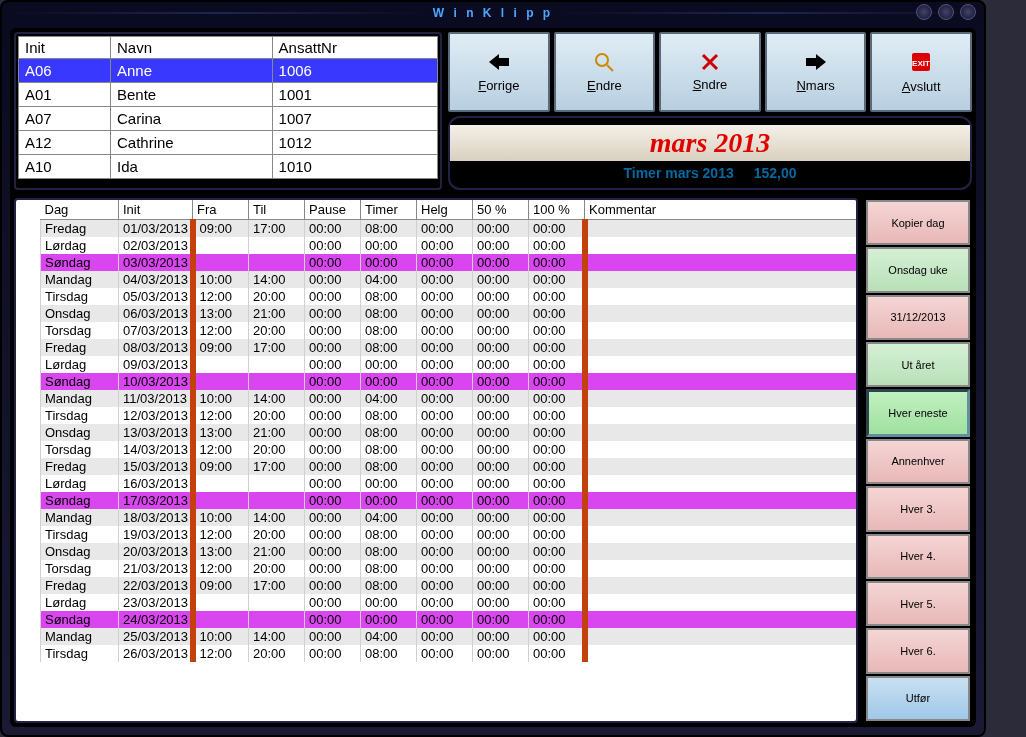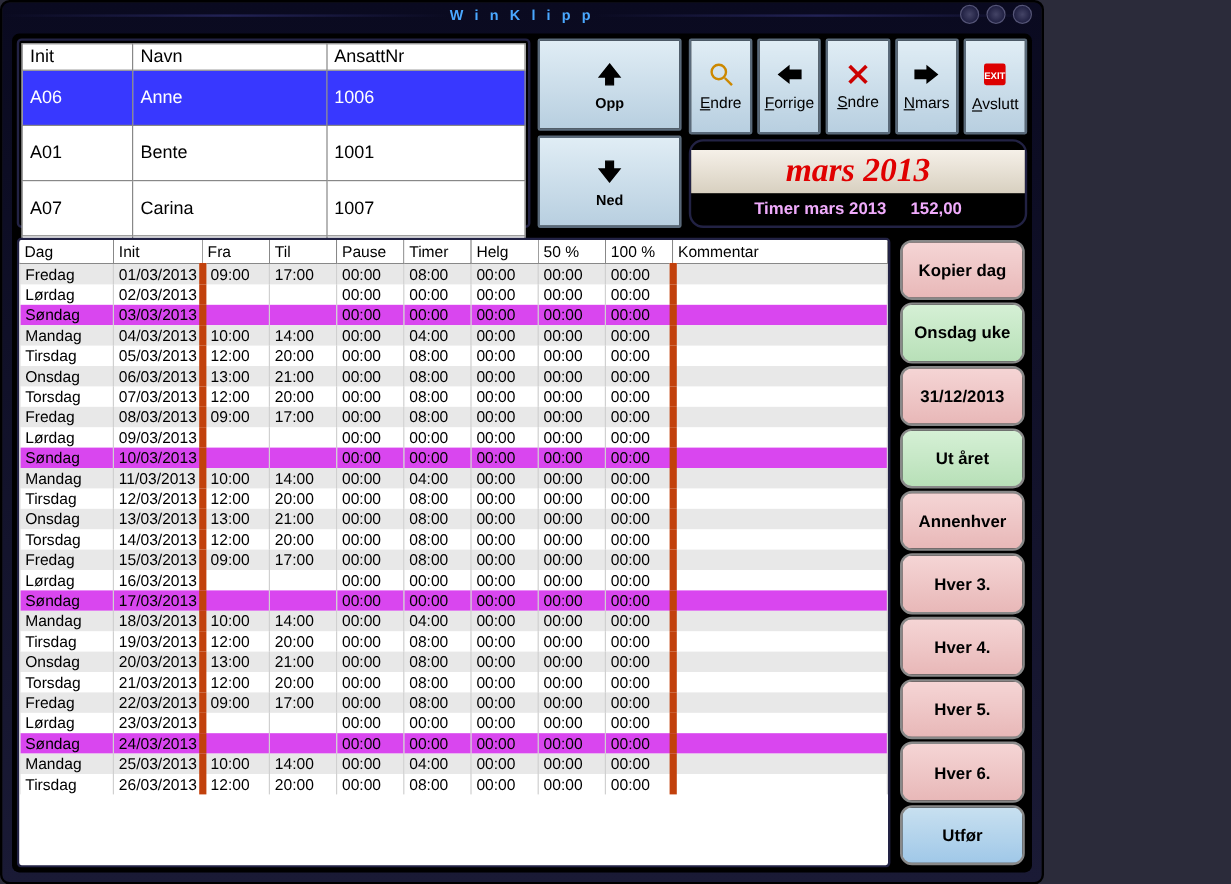--- a/index.html
+++ b/index.html
@@ -1,53 +1,53 @@
 <!DOCTYPE html>
 <html><head>
 <meta charset="utf-8">
 <style>
   * { box-sizing: border-box; margin: 0; padding: 0; }
   body { background: #2b2b3a; font-family: Arial, sans-serif; font-size: 13px; overflow: hidden; width: 1026px; height: 737px; }
-  .window { width: 870px; height: 737px; background: linear-gradient(#0a0a20, #1a1a35); border: 2px solid #000; border-radius: 8px; display: flex; flex-direction: column; }
+  .window { width: 986px; height: 737px; background: linear-gradient(#0a0a20, #1a1a35); border: 2px solid #000; border-radius: 8px; display: flex; flex-direction: column; }
   .titlebar { height: 22px; display: flex; align-items: center; justify-content: center; position: relative; color: #4aa8ff; font-size: 12px; font-weight: bold; letter-spacing: 3px; }
   .titlebar .line { height:2px;background:linear-gradient(90deg,transparent,#222255,transparent);flex:1; }
   .title-btns { position: absolute; right: 8px; top: 2px; display: flex; gap: 6px; }
   .title-btn { width: 16px; height: 16px; border-radius: 50%; background: radial-gradient(#444466,#111133); border:1px solid #555577; }
   .content { flex: 1; background: #000; margin: 4px 8px 8px 8px; border-radius: 6px; padding: 4px; display: flex; flex-direction: column; gap: 8px; }
   .top-row { display: flex; gap: 6px; height: 158px; }
   .panel { background: #000; border: 2px solid #222244; border-radius: 4px; padding: 2px; }
   .employee-panel { width: 428px; }
   .employee-table { width: 100%; border-collapse: collapse; background: #fff; }
   .employee-table th { text-align: left; font-weight: normal; padding: 2px 6px; border: 1px solid #888; background:#fff; font-size:15px;}
-  .employee-table td { padding: 14px 6px; border: 1px solid #888; font-size:15px;}
+  .employee-table td { padding: 3px 6px; border: 1px solid #888; font-size:15px;}
   .employee-table tr.selected td { background: #3838ff; color: #fff; }
   .nav-panel { width: 120px; display: flex; flex-direction: column; gap: 4px; }
   .nav-btn { flex: 1; background: linear-gradient(#e0edf5,#b8cfe0); border: 2px solid #5a6a7a; border-radius: 2px; display:flex;flex-direction:column;align-items:center;justify-content:center;gap:4px;cursor:pointer;}
   .nav-btn svg { width:26px;height:26px; }
   .nav-btn span { font-size:12px;font-weight:bold; }
   .right-top { flex: 1; display: flex; flex-direction: column; gap:4px; }
   .action-row { display: flex; gap: 4px; height: 80px; }
   .action-btn { flex: 1; background: linear-gradient(#e0edf5,#b8cfe0); border:2px solid #5a6a7a;border-radius:2px;display:flex;flex-direction:column;align-items:center;justify-content:center;gap:6px;cursor:pointer;}
   .action-btn span { font-size:13px; }
   .action-btn span u { text-decoration: underline; }
   .month-panel { flex:1; background:#000;border:2px solid #222244;border-radius:12px;display:flex;flex-direction:column;align-items:center;justify-content:center; }
   .month-title { color:#e00000;font-size:28px;font-weight:bold;font-style:italic;font-family:'Times New Roman',serif; background:linear-gradient(#f5f0e8,#d8d0c0);width:100%;text-align:center;padding:2px 0;}
-  .timer-line { color:#f0abfc;font-weight:bold;font-size:14px;padding-top:4px;}
+  .timer-line { color:#0369a1;font-weight:bold;font-size:14px;padding-top:4px;}
   .timer-line .val{margin-left:20px;}
   .bottom-row { flex:1; display:flex; gap:6px; overflow:hidden;}
   .grid-panel { flex:1; background:#fff;border:2px solid #222244;border-radius:4px;overflow:hidden; position:relative;}
   .grid-scroll {overflow-y:auto;height:100%;}
-  .grid-table { width:100%; border-collapse:collapse;font-size:13px; table-layout:fixed;}
+  .grid-table { width:100%; border-collapse:collapse;font-size:13px; table-layout:fixed;margin-left:24px;}
   .grid-table th { text-align:left;padding:2px 4px;border-right:1px solid #888;border-bottom:1px solid #888;font-weight:normal;background:#fff;position:sticky;top:0;}
   .grid-table td { padding:1px 4px;border-right:1px solid #d0d0d0;border-left:1px solid #d0d0d0;}
   .grid-table tr.even td { background:#e8e8e8; }
   .grid-table tr.sun td { background:#d946ef; }
   .grid-table td.bordered {border-right:6px solid #c2410c;}
   .side-panel { width:108px;display:flex;flex-direction:column;gap:2px;padding:2px;}
-  .side-btn { flex:1;min-height:40px;border:2px solid #888;border-radius:10px;display:flex;align-items:center;justify-content:center;font-size:14px;font-weight:bold;cursor:pointer;}
+  .side-btn { flex:1;min-height:40px;border:2px solid #888;border-radius:0;display:flex;align-items:center;justify-content:center;font-size:11px;font-weight:normal;cursor:pointer;}
   .c-pink { background:linear-gradient(#f5d5d5,#e8b8b8);}
   .c-green{ background:linear-gradient(#d5f0d5,#b8e0b8);}
   .c-green-sel{ background:linear-gradient(#c0f0c0,#a0e0a0);border:3px inset #6090a0;}
   .c-blue { background:linear-gradient(#c8e0f0,#a0c8e8);}
   .col-dag{width:78px;} .col-dato{width:74px;} .col-t{width:56px;} .col-kom{width:auto;}
 </style>
 </head>
 <body>
 
 <div class="window">
@@ -94,48 +94,34 @@
                 <td>1012</td>
               </tr>
               <tr>
                 <td>A10</td>
                 <td>Ida</td>
                 <td>1010</td>
               </tr>
             </tbody>
         </table>
       </div>
-      <div class="nav-panel">
-        <div class="nav-btn">
-          <svg viewBox="0 0 24 24">
-              <path d="M12 4 L20 14 L15 14 L15 20 L9 20 L9 14 L4 14 Z" fill="#000" stroke="#000"></path>
-            </svg>
-          <span>Opp</span>
-        </div>
-        <div class="nav-btn">
-          <svg viewBox="0 0 24 24">
-              <path d="M12 20 L4 10 L9 10 L9 4 L15 4 L15 10 L20 10 Z" fill="#000" stroke="#000"></path>
-            </svg>
-          <span>Ned</span>
-        </div>
-      </div>
       <div class="right-top">
         <div class="action-row">
+          <div class="action-btn">
+            <svg width="24" height="20">
+                <path d="M2 10 L12 2 L12 6 L22 6 L22 14 L12 14 L12 18 Z" fill="#000"></path>
+              </svg>
+            <span><u>F</u><span>orrige</span></span>
+          </div>
           <div class="action-btn">
             <svg width="20" height="20">
                 <circle cx="8" cy="8" r="6" fill="none" stroke="#cc8800" stroke-width="2"></circle>
                 <line x1="13" y1="13" x2="19" y2="19" stroke="#cc8800" stroke-width="2"></line>
               </svg>
             <span><u>E</u><span>ndre</span></span>
-          </div>
-          <div class="action-btn">
-            <svg width="24" height="20">
-                <path d="M2 10 L12 2 L12 6 L22 6 L22 14 L12 14 L12 18 Z" fill="#000"></path>
-              </svg>
-            <span><u>F</u><span>orrige</span></span>
           </div>
           <div class="action-btn">
             <svg width="18" height="18">
                 <line x1="2" y1="2" x2="16" y2="16" stroke="#cc0000" stroke-width="3"></line>
                 <line x1="16" y1="2" x2="2" y2="16" stroke="#cc0000" stroke-width="3"></line>
               </svg>
             <span><u>S</u><span>ndre</span></span>
           </div>
           <div class="action-btn">
             <svg width="24" height="20">
@@ -504,20 +490,21 @@
                 </tr>
               </tbody>
         </table>
         </div>
       </div>
       <div class="side-panel" id="side-panel">
           <div class="side-btn c-pink">Kopier dag</div>
           <div class="side-btn c-green">Onsdag uke</div>
           <div class="side-btn c-pink">31/12/2013</div>
           <div class="side-btn c-green">Ut året</div>
+          <div class="side-btn c-green-sel">Hver eneste</div>
           <div class="side-btn c-pink">Annenhver</div>
           <div class="side-btn c-pink">Hver 3.</div>
           <div class="side-btn c-pink">Hver 4.</div>
           <div class="side-btn c-pink">Hver 5.</div>
           <div class="side-btn c-pink">Hver 6.</div>
           <div class="side-btn c-blue">Utfør</div>
         </div>
     </div>
   </div>
 </div>

